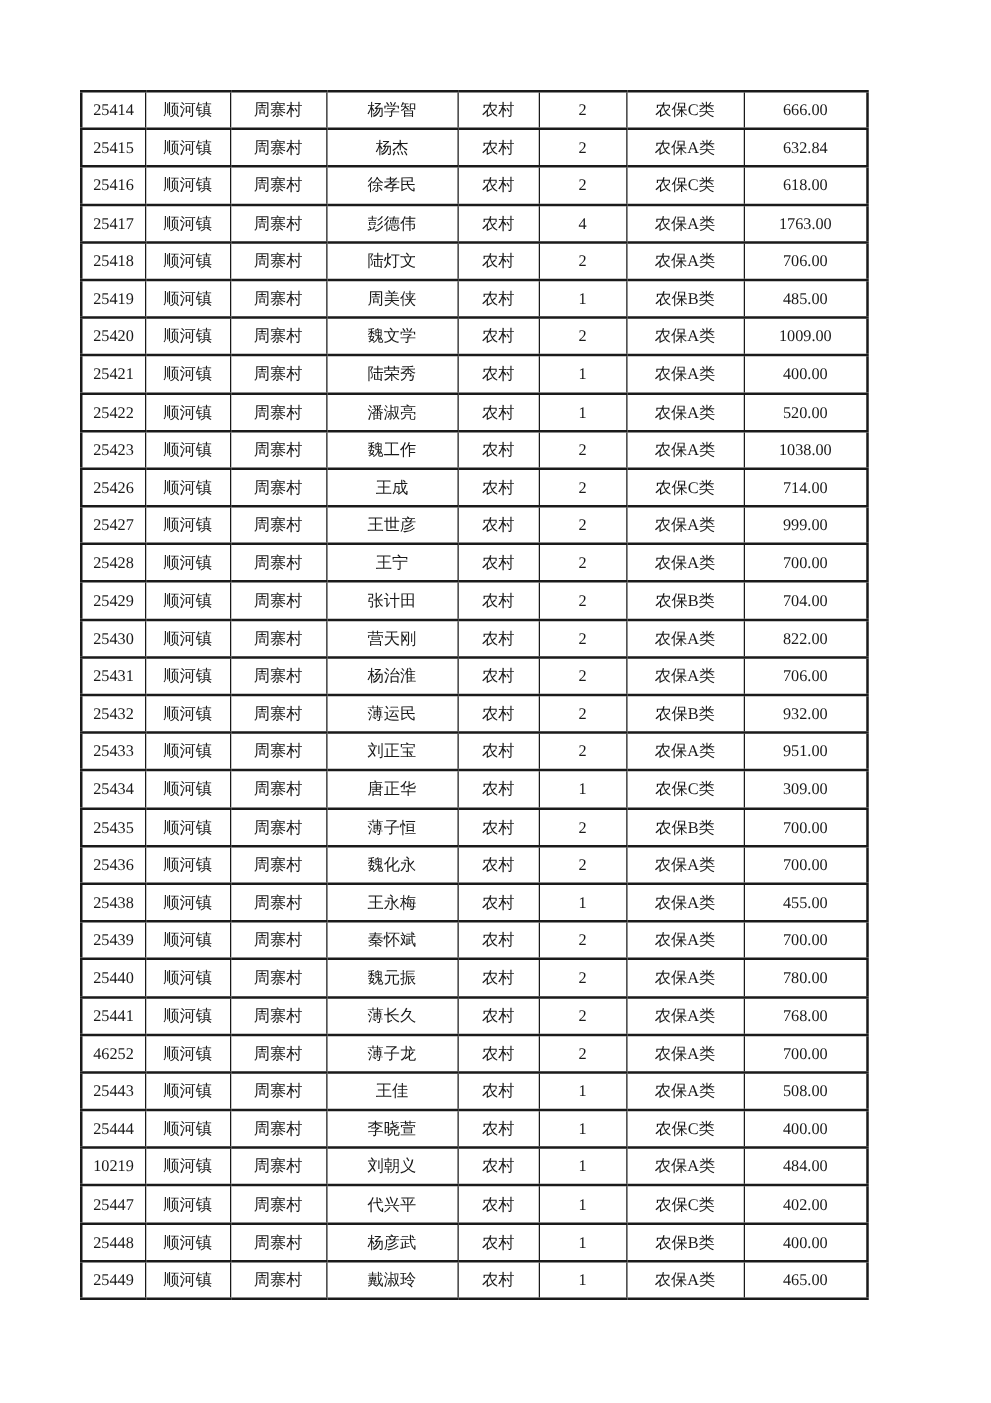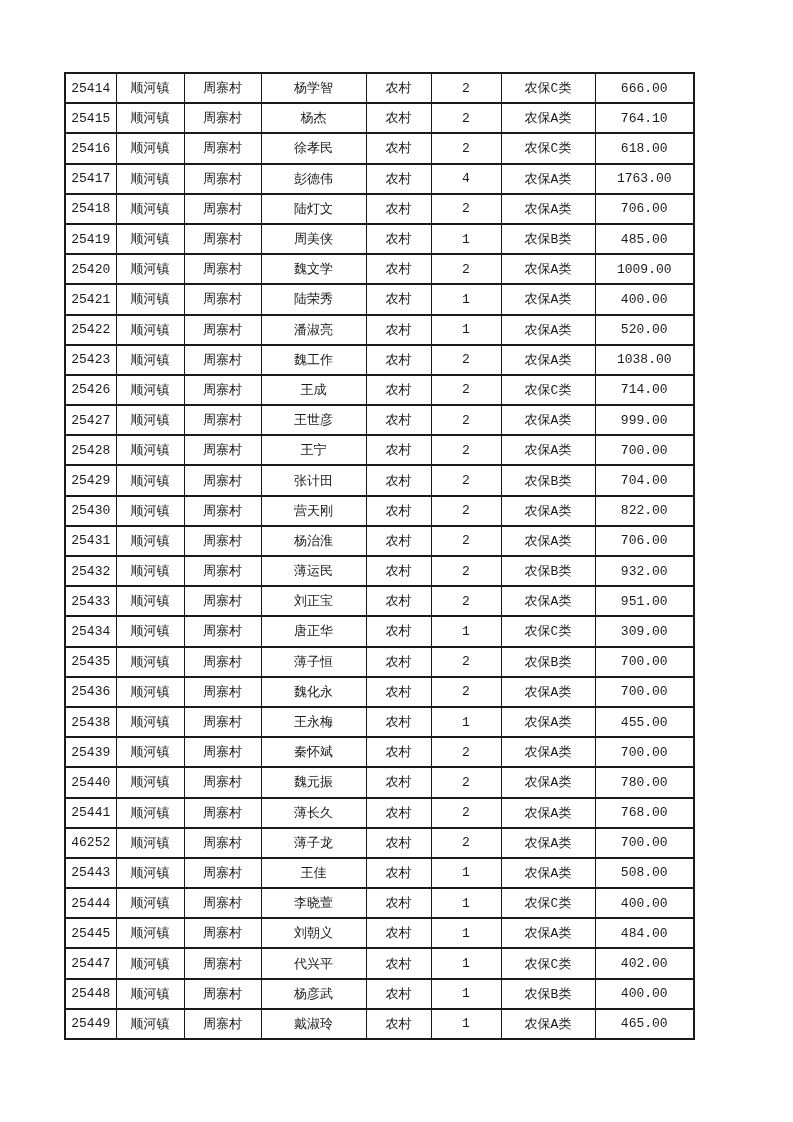--- a/index.html
+++ b/index.html
@@ -8,21 +8,21 @@
     --border:#1a1a1a;
   }
   *{margin:0;padding:0;box-sizing:border-box;}
   html,body{background:#ffffff;}
   .page{
     position:relative;
     width:793px;
     height:1122px;
     background:var(--bg);
     overflow:hidden;
-    font-family:Liberation Mono, monospace;
+    font-family:Liberation Serif, serif;
     color:var(--text);
   }
   table.roster{
     position:absolute;
     left:64px;
     top:72px;
     width:629px;
     height:968px;
     border-collapse:collapse;
     table-layout:fixed;
@@ -76,21 +76,21 @@
           <td>666.00</td>
         </tr>
         <tr>
           <td>25415</td>
           <td>顺河镇</td>
           <td>周寨村</td>
           <td>杨杰</td>
           <td>农村</td>
           <td>2</td>
           <td>农保A类</td>
-          <td>764.10</td>
+          <td>632.84</td>
         </tr>
         <tr>
           <td>25416</td>
           <td>顺河镇</td>
           <td>周寨村</td>
           <td>徐孝民</td>
           <td>农村</td>
           <td>2</td>
           <td>农保C类</td>
           <td>618.00</td>
@@ -339,21 +339,21 @@
           <td>25444</td>
           <td>顺河镇</td>
           <td>周寨村</td>
           <td>李晓萱</td>
           <td>农村</td>
           <td>1</td>
           <td>农保C类</td>
           <td>400.00</td>
         </tr>
         <tr>
-          <td>25445</td>
+          <td>10219</td>
           <td>顺河镇</td>
           <td>周寨村</td>
           <td>刘朝义</td>
           <td>农村</td>
           <td>1</td>
           <td>农保A类</td>
           <td>484.00</td>
         </tr>
         <tr>
           <td>25447</td>

